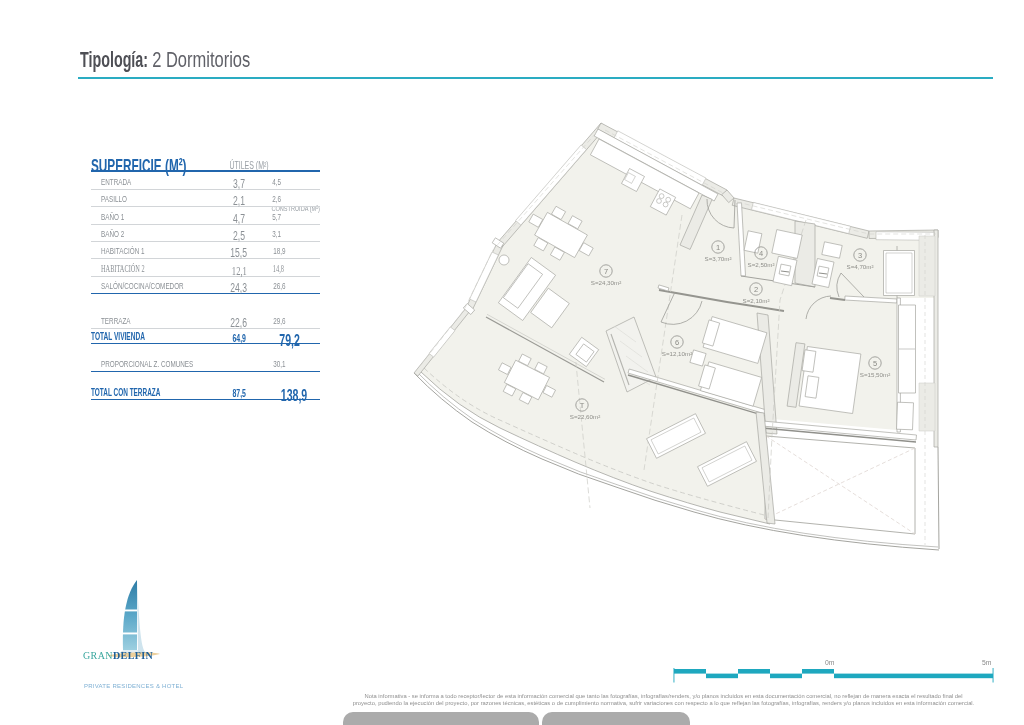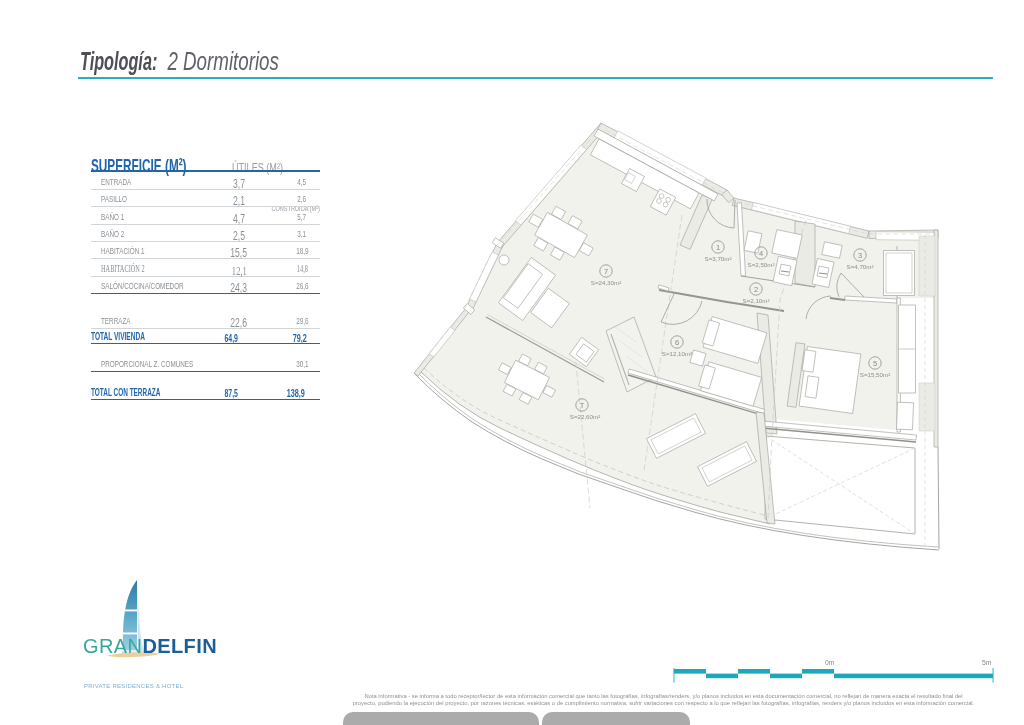--- a/index.html
+++ b/index.html
@@ -2,38 +2,38 @@
 <html><head><meta charset="utf-8">
 <style>
   html,body{margin:0;padding:0;background:#fff;}
   body{width:1024px;height:725px;position:relative;overflow:hidden;
        font-family:"Liberation Sans",sans-serif;}
   .c7{display:inline-block;transform:scaleX(.66);transform-origin:0 50%;white-space:nowrap;}
   .c7c{display:inline-block;transform:scaleX(.66);transform-origin:50% 50%;white-space:nowrap;}
   .trow{position:absolute;left:91px;width:229px;height:17.3px;border-bottom:0.8px solid #d2d5d8;}
   .trow .rlab{position:absolute;left:10px;top:4.4px;font-size:9.6px;color:#8b9095;}
   .trow .rva{position:absolute;left:130px;top:4.4px;width:36px;text-align:center;font-size:13px;color:#8b9095;}
-  .trow .rvb{position:absolute;left:193px;top:4.4px;width:36px;text-align:center;font-size:9.6px;color:#8b9095;}
+  .trow .rvb{position:absolute;left:179px;top:4.4px;width:36px;text-align:left;font-size:9.6px;color:#8b9095;}
   .totrow{position:absolute;left:91px;width:229px;margin-top:34px;}
   .totrow .tlab{position:absolute;left:0;top:3.6px;font-size:11.5px;font-weight:bold;color:#2166ad;}
-  .totrow .rva{position:absolute;left:130px;top:5px;width:36px;font-size:10.5px;font-weight:bold;color:#2166ad;}
-  .totrow .rvb{position:absolute;left:183px;top:5px;width:36px;text-align:right;font-size:11px;font-weight:bold;color:#2166ad;}
+  .totrow .rva{position:absolute;left:130px;top:5px;width:36px;text-align:center;font-size:10.5px;font-weight:bold;color:#2166ad;}
+  .totrow .rvb{position:absolute;left:183px;top:5px;width:36px;text-align:left;font-size:16px;font-weight:bold;color:#2166ad;}
   .totrow .tlab .c7{transform:scaleX(.57);}
 </style></head>
 <body>
 
-<div style="position:absolute;left:80px;top:47px;font-size:25px;color:#4e4f55;white-space:nowrap;font-style:italic;">
+<div style="position:absolute;left:80px;top:47px;font-size:22px;color:#4e4f55;white-space:nowrap;">
   <span class="c7" style="font-weight:bold;transform:scaleX(.65);">Tipología:</span><span class="c7" style="color:#606168;transform:scaleX(.75);margin-left:-42px;">&nbsp;&nbsp;2 Dormitorios</span>
 </div>
 
 <div style="position:absolute;left:78px;top:77.4px;width:915px;height:2.1px;background:#2aacc2;"></div>
 
 <div style="position:absolute;left:91px;top:154.5px;font-size:19px;color:#2166ad;font-weight:bold;"><span class="c7" style="transform:scaleX(.62);">SUPERFICIE (M²)</span></div>
 
-<div style="position:absolute;left:221px;top:160px;width:36px;text-align:left;font-size:13px;color:#9aa0a6;"><span class="c7c" style="transform:scaleX(.7);">ÚTILES (M²)</span></div>
+<div style="position:absolute;left:221px;top:160px;width:36px;text-align:left;font-size:10px;color:#9aa0a6;"><span class="c7c" style="transform:scaleX(.7);">ÚTILES (M²)</span></div>
 
 <div style="position:absolute;left:261px;top:160px;width:60px;text-align:center;font-size:8px;color:#9aa0a6;margin-top:44px;"><span class="c7c" style="transform:scaleX(.7);">CONSTRUIDA (M²)</span></div>
 
 <div style="position:absolute;left:91px;top:170.4px;width:229px;height:1.4px;background:#2166ad;"></div>
 
 <div class="trow" style="top:171.8px;">
   <span class="rlab"><span class="c7">ENTRADA</span></span>
     <span class="rva"><span class="c7c">3,7</span></span>
     <span class="rvb"><span class="c7c">4,5</span></span>
 </div>
@@ -382,21 +382,21 @@
 <rect x="47" y="34.5" width="15" height="1.9" fill="#fff"></rect>
 <rect x="47" y="57.5" width="15" height="1.9" fill="#fff"></rect>
 <path d="M62,5 L63,78 L70,77 C65,70 64,40 62,5 Z" fill="#cfe4ee"></path>
 <path d="M48,75 L63,75 L63,79 L46,79 Z" fill="#e2eef5"></path>
 <path d="M46,76 C55,80 68,80 71,77 C66,82 50,82 46,76 Z" fill="#c8c8c4"></path>
 </g>
 
 <path d="M32,80.5 C52,76.5 78,76.5 85,79 C70,82.5 40,83.5 32,80.5 Z" fill="#eccf9b"></path>
 </svg>
 
-<div style="position:absolute;left:83px;top:635px;font-size:20px;letter-spacing:0.4px;white-space:nowrap;"><span style="color:#3aa79f;">GRAN</span><span style="color:#1c5e97;font-weight:bold;">DELFIN</span></div>
+<div style="position:absolute;left:83px;top:650px;font-size:10px;letter-spacing:0.4px;white-space:nowrap;font-family:Liberation Serif, serif;"><span style="color:#3aa79f;">GRAN</span><span style="color:#1c5e97;font-weight:bold;">DELFIN</span></div>
 
 <div style="position:absolute;left:84px;top:682.5px;font-size:6px;letter-spacing:0.25px;color:#7fb0d4;white-space:nowrap;">PRIVATE RESIDENCES &amp; HOTEL</div>
 
 <svg width="330" height="30" viewBox="0 0 330 30" style="position:absolute;left:670px;top:655px;">
 
 <text x="155" y="9.5" font-size="6.8" fill="#8a8a8a" font-family="Liberation Sans,sans-serif">0m</text>
 <text x="312" y="9.5" font-size="6.8" fill="#8a8a8a" font-family="Liberation Sans,sans-serif">5m</text>
 
 <rect x="3.5" y="13" width="0.9" height="14.5" fill="#1ea8bf"></rect>
 <rect x="322.6" y="13" width="0.9" height="14.5" fill="#1ea8bf"></rect>

